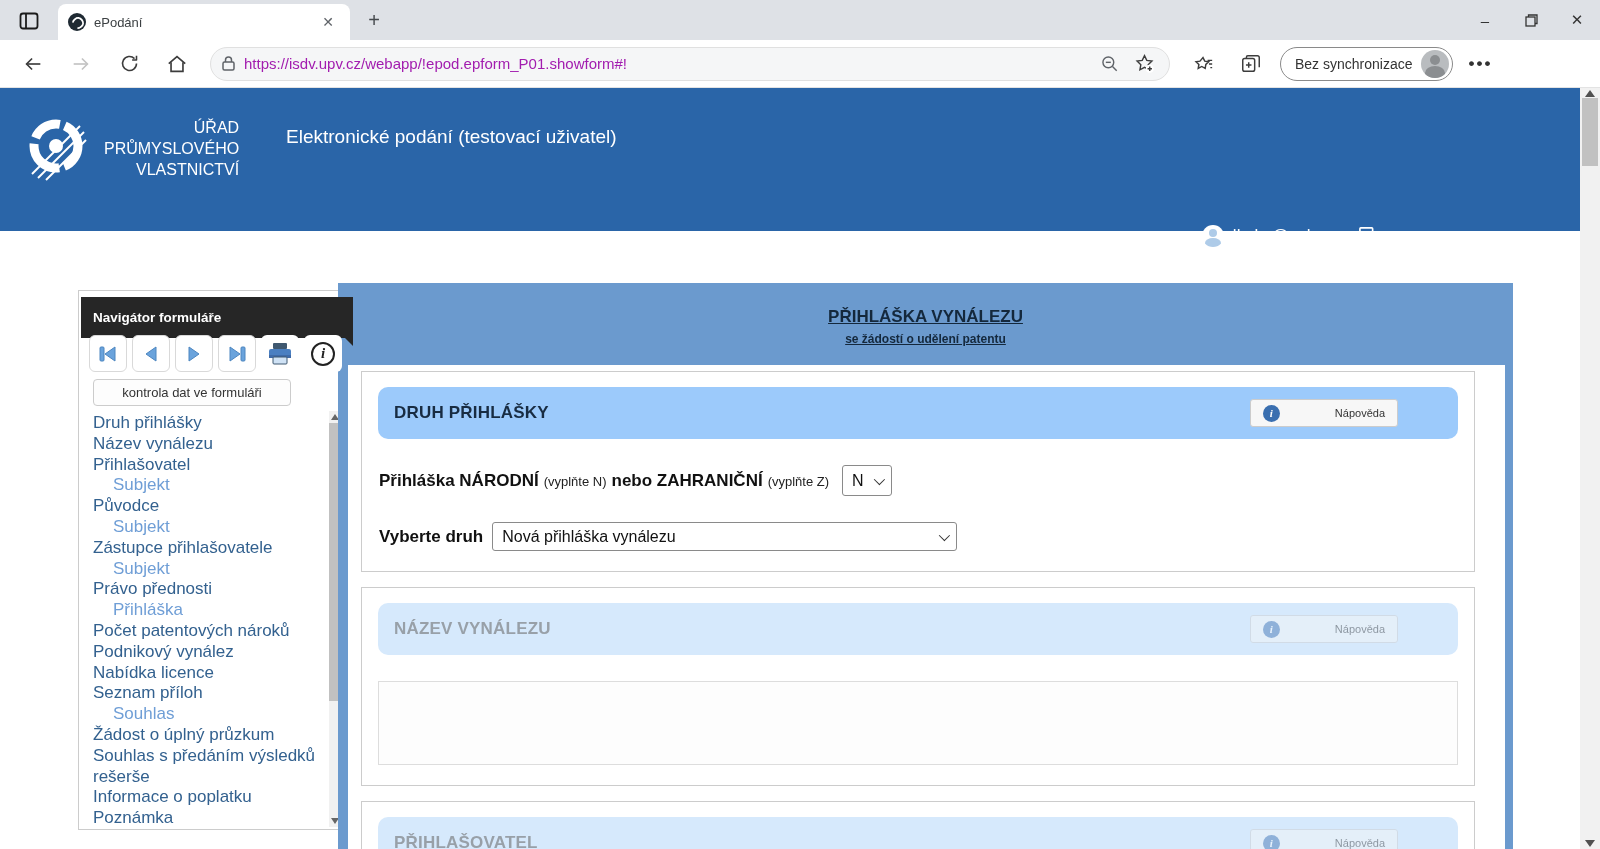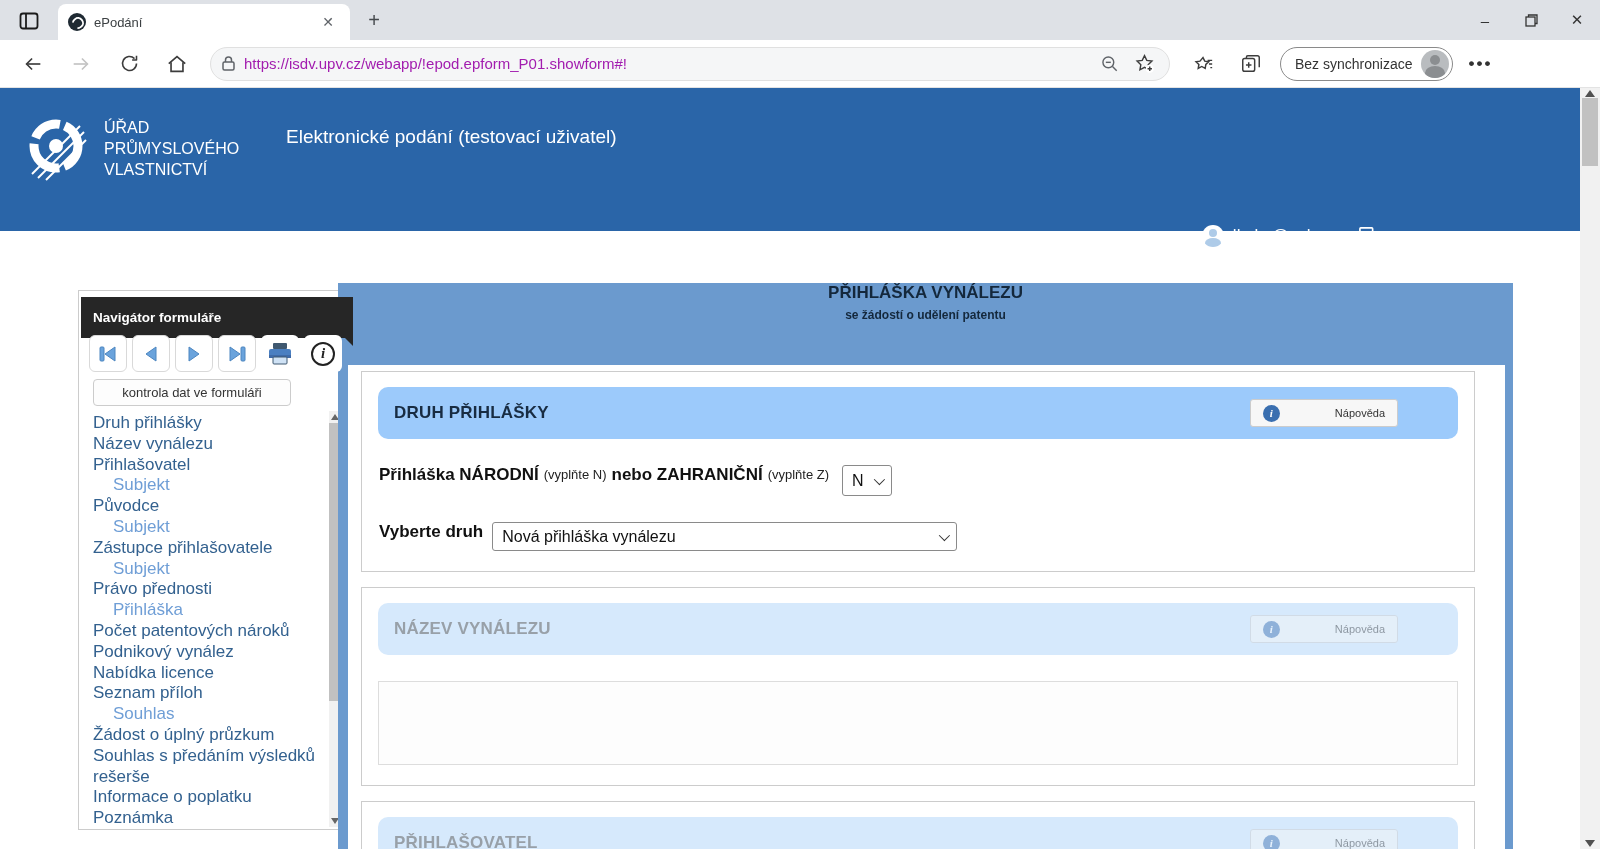--- a/index.html
+++ b/index.html
@@ -38,21 +38,21 @@
   .avatar-circle { width:28px; height:28px; border-radius:50%; background:#b9bcbf; position:relative; overflow:hidden; }
   .avatar-circle::before { content:""; position:absolute; left:9px; top:5px; width:10px; height:10px;
     border-radius:50%; background:#8b8e91; }
   .avatar-circle::after { content:""; position:absolute; left:4px; top:16px; width:20px; height:14px;
     border-radius:50% 50% 0 0; background:#8b8e91; }
   .dots-btn { margin-left:16px; font-size:17px; letter-spacing:2px; color:#333; cursor:pointer; font-weight:bold; }
 
   
   .site-header { position:absolute; left:0; top:88px; width:1580px; height:143px; background:#2a65a8; }
   .logo-wrap { position:absolute; left:22px; top:24px; display:flex; align-items:center; }
-  .org-name { margin-left:10px; color:#fff; font-size:16px; line-height:21px; font-weight:400; }
+  .org-name { margin-left:10px; color:#fff; font-size:16px; line-height:21px; font-weight:400;text-align:right; }
   .app-title { position:absolute; left:286px; top:38px; color:#fff; font-size:19px; }
   .header-divider { position:absolute; left:286px; top:167px; width:1148px; height:1px; background:rgba(255,255,255,.45); }
   .main-nav { position:absolute; left:302px; top:177px; display:flex; gap:12px; }
   .main-nav a { color:#fff; font-size:17px; font-weight:bold; text-decoration:none; letter-spacing:.2px; cursor:pointer; }
   .user-area { position:absolute; right:200px; top:137px; display:flex; align-items:center; gap:9px; }
   .user-icon { width:22px; height:22px; border-radius:50%; background:#fff; position:relative; overflow:hidden; }
   .user-icon::before { content:""; position:absolute; left:7px; top:4px; width:8px; height:8px; border-radius:50%; background:#aecbe8; }
   .user-icon::after { content:""; position:absolute; left:3px; top:13px; width:16px; height:10px; border-radius:50% 50% 0 0; background:#aecbe8; }
   .user-email { color:#fff; font-size:17px; }
 
@@ -79,37 +79,37 @@
   .nav-item.sub { padding-left:20px; color:#6f9ed6; }
 
   .panel-scrollbar { position:absolute; right:3px; top:120px; width:13px; height:416px; background:#f1f1f1; }
   .panel-scrollbar .thumb { position:absolute; left:0; top:12px; width:13px; height:278px; background:#c1c1c1; }
   .sb-arrow { position:absolute; left:2px; width:0; height:0; }
   .sb-arrow.up { top:3px; border-left:4.5px solid transparent; border-right:4.5px solid transparent; border-bottom:6px solid #666; }
   .sb-arrow.down { bottom:3px; border-left:4.5px solid transparent; border-right:4.5px solid transparent; border-top:6px solid #666; }
 
   
   .form-container { position:absolute; left:338px; top:283px; width:1175px; height:600px; background:#6b9ace; }
-  .form-title-block { text-align:center; height:82px; color:#14283c; }
+  .form-title-block { text-align:center; padding-top:24px; height:82px; color:#14283c;text-decoration:underline; }
   .form-title { font-size:17px; font-weight:bold; }
   .form-subtitle { font-size:12px; font-weight:bold; margin-top:5px; }
   .form-inner { position:absolute; left:10px; top:82px; width:1157px; height:520px; background:#fff;
     padding:6px 30px 10px 13px; }
   .section { background:#fff; border:1px solid #ccc; padding:15px 16px 20px 16px; margin-bottom:15px; }
   .section-band { height:52px; border-radius:10px; background:#9ccafb; display:flex; align-items:center;
     padding:0 60px 0 16px; }
   .section-heading { font-size:17px; font-weight:bold; color:#182c42; letter-spacing:.2px; }
   .help-btn { margin-left:auto; height:28px; background:#f7f7f7; border:1px solid #ccc; border-radius:3px;
     display:flex; align-items:center; gap:7px; padding:0 12px; cursor:pointer; }
   .help-i { width:17px; height:17px; border-radius:50%; background:#3a6fb0; color:#fff; font-size:11px;
     font-weight:bold; font-style:italic; display:flex; align-items:center; justify-content:center;
     font-family:"Liberation Serif", serif; }
   .help-label { font-size:11px; color:#333;margin-left:48px; }
 
-  .field-row { display:flex; align-items:flex-start; margin-top:26px; padding-left:1px; }
+  .field-row { display:flex; align-items:center; margin-top:26px; padding-left:1px; }
   .lbl-b { font-size:17px; font-weight:bold; color:#111; }
   .lbl-s { font-size:13px; color:#222; margin:2px 5px 0 5px; }
   .sel { background:#fff; border:1px solid #8a8a8a; border-radius:3px; height:31px; display:inline-flex;
     align-items:center; padding:0 9px; cursor:pointer; }
   .sel .chev { width:8px; height:8px; border-right:1.8px solid #333; border-bottom:1.8px solid #333;
     transform:rotate(45deg) translateY(-2px); margin-left:10px; }
   .sel-value { font-size:16px; color:#111; }
   .sel.small { margin-left:8px; }
   .sel.wide { width:465px; margin-left:9px; height:29px; }
   .sel.wide .chev { margin-left:auto; }

